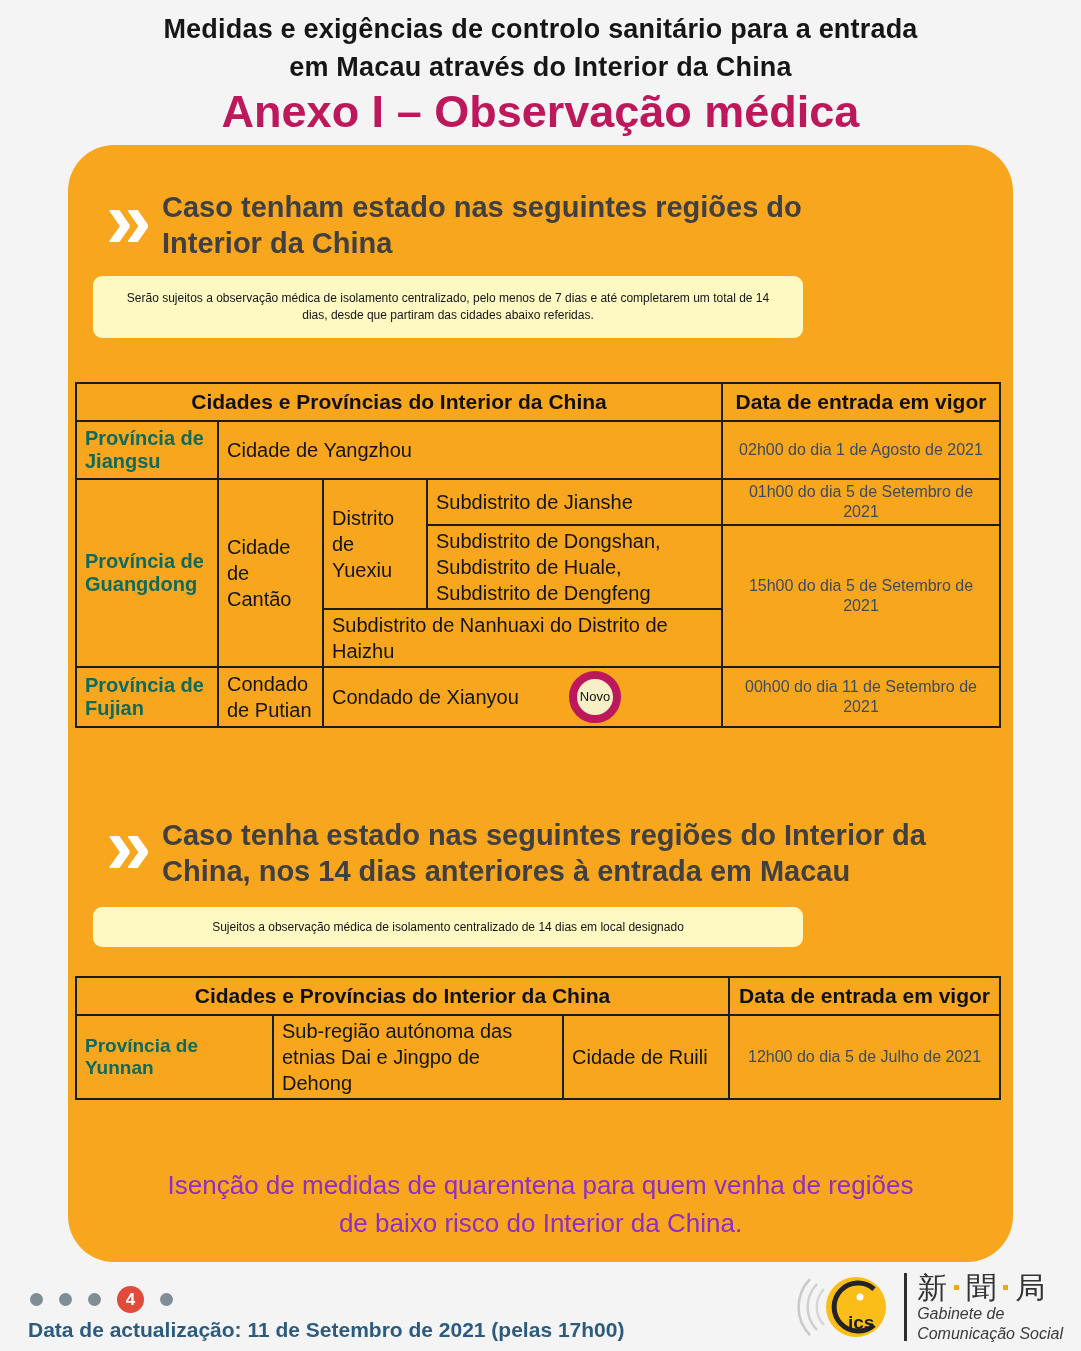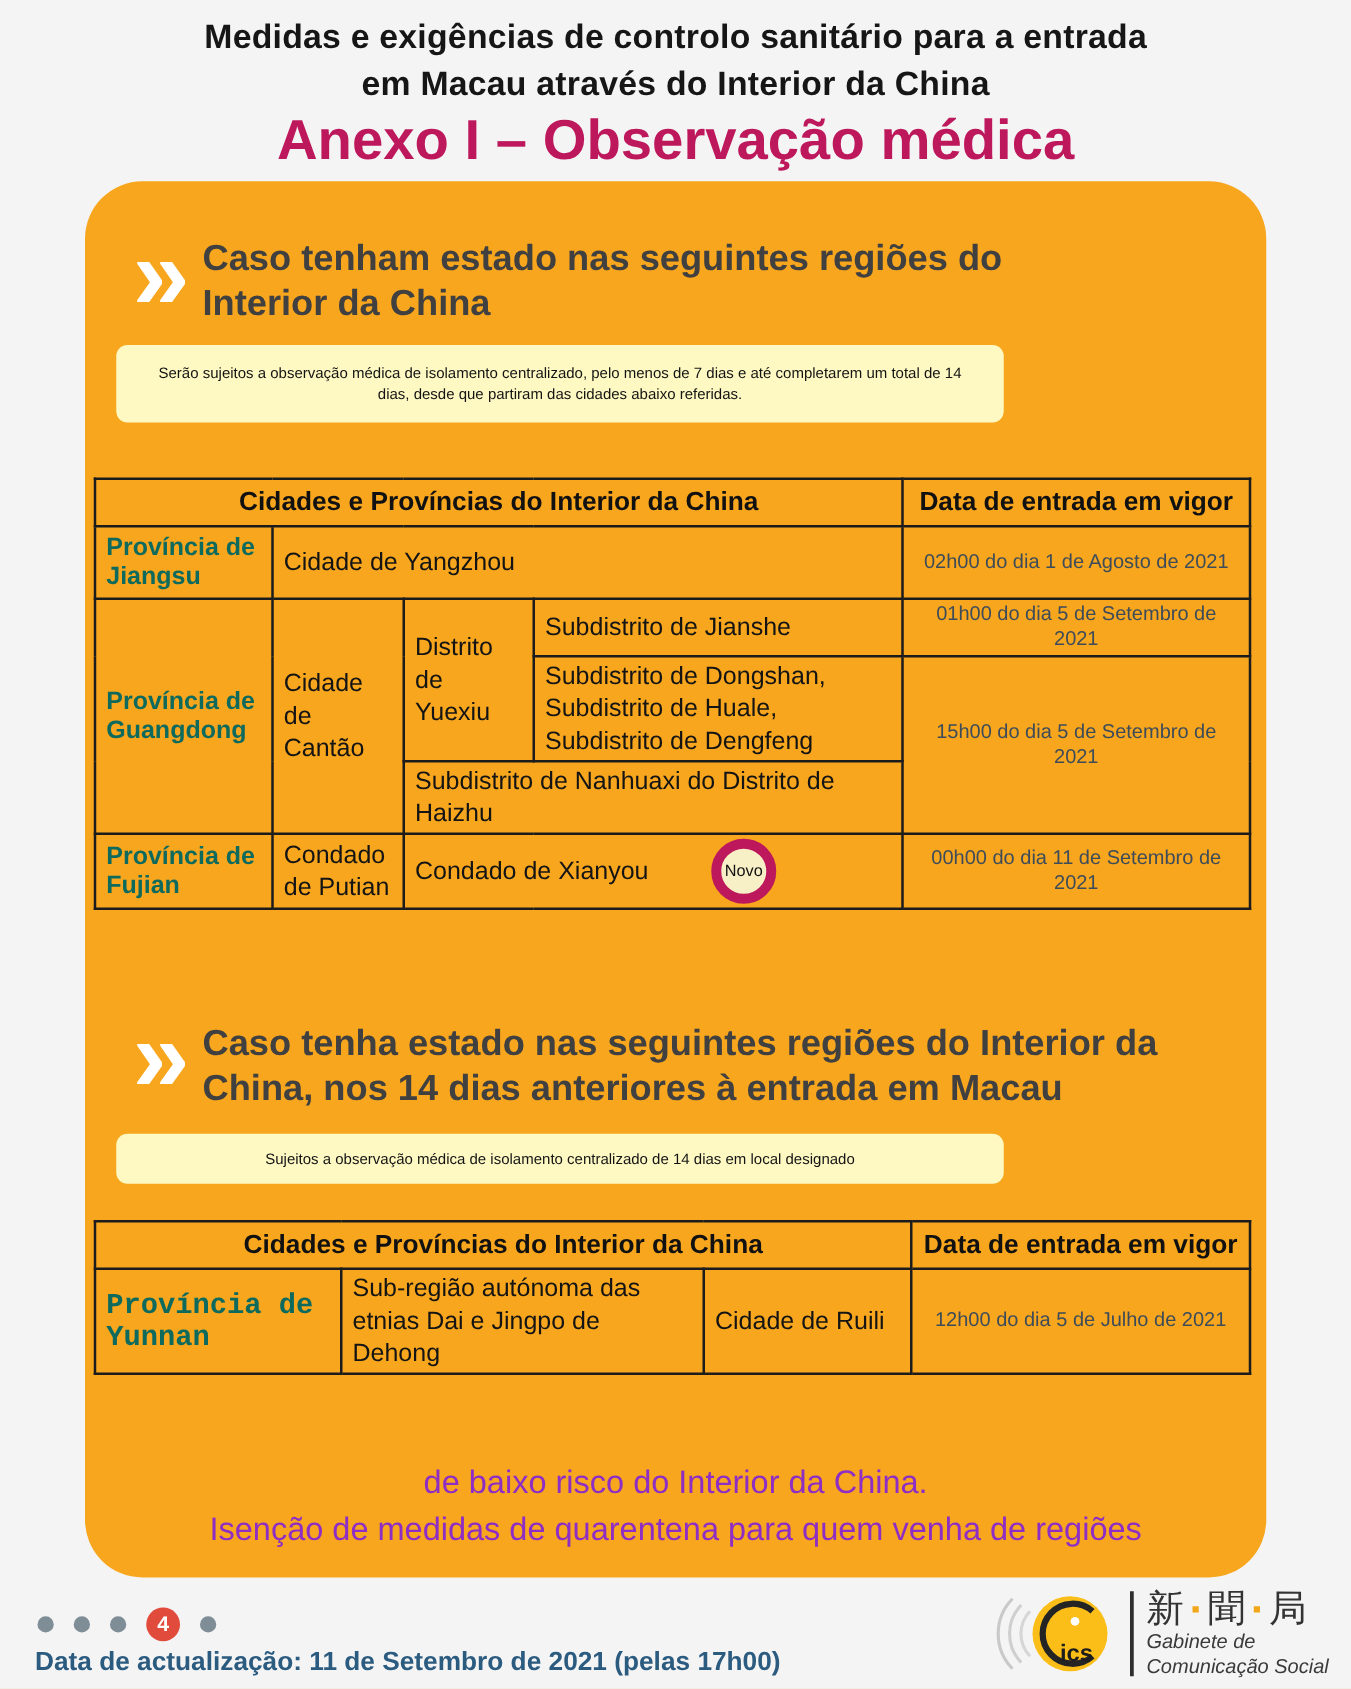--- a/index.html
+++ b/index.html
@@ -136,31 +136,31 @@
           <col style="width:290px">
           <col style="width:166px">
           <col style="width:271px">
       </colgroup>
       <tbody>
           <tr>
         <th colspan="3" style="height:32px">Cidades e Províncias do Interior da China</th>
         <th>Data de entrada em vigor</th>
       </tr>
       <tr>
-        <td class="prov" style="height:60px; font-size:23px;font-family:Liberation Mono, monospace;">Província de Yunnan</td>
+        <td class="prov" style="height:60px; font-size:19px;">Província de Yunnan</td>
         <td class="city">Sub-região autónoma das etnias Dai e Jingpo de Dehong</td>
         <td class="city">Cidade de Ruili</td>
         <td class="date">12h00 do dia 5 de Julho de 2021</td>
       </tr>
     </tbody>
       </table>
 
     <div class="note">
+      <div>Isenção de medidas de quarentena para quem venha de regiões</div>
       <div>de baixo risco do Interior da China.</div>
-      <div>Isenção de medidas de quarentena para quem venha de regiões</div>
     </div>
   </div>
 
   <div class="dots">
     <span class="dot"></span>
     <span class="dot"></span>
     <span class="dot"></span>
     <span class="page-badge">4</span>
     <span class="dot"></span>
   </div>

